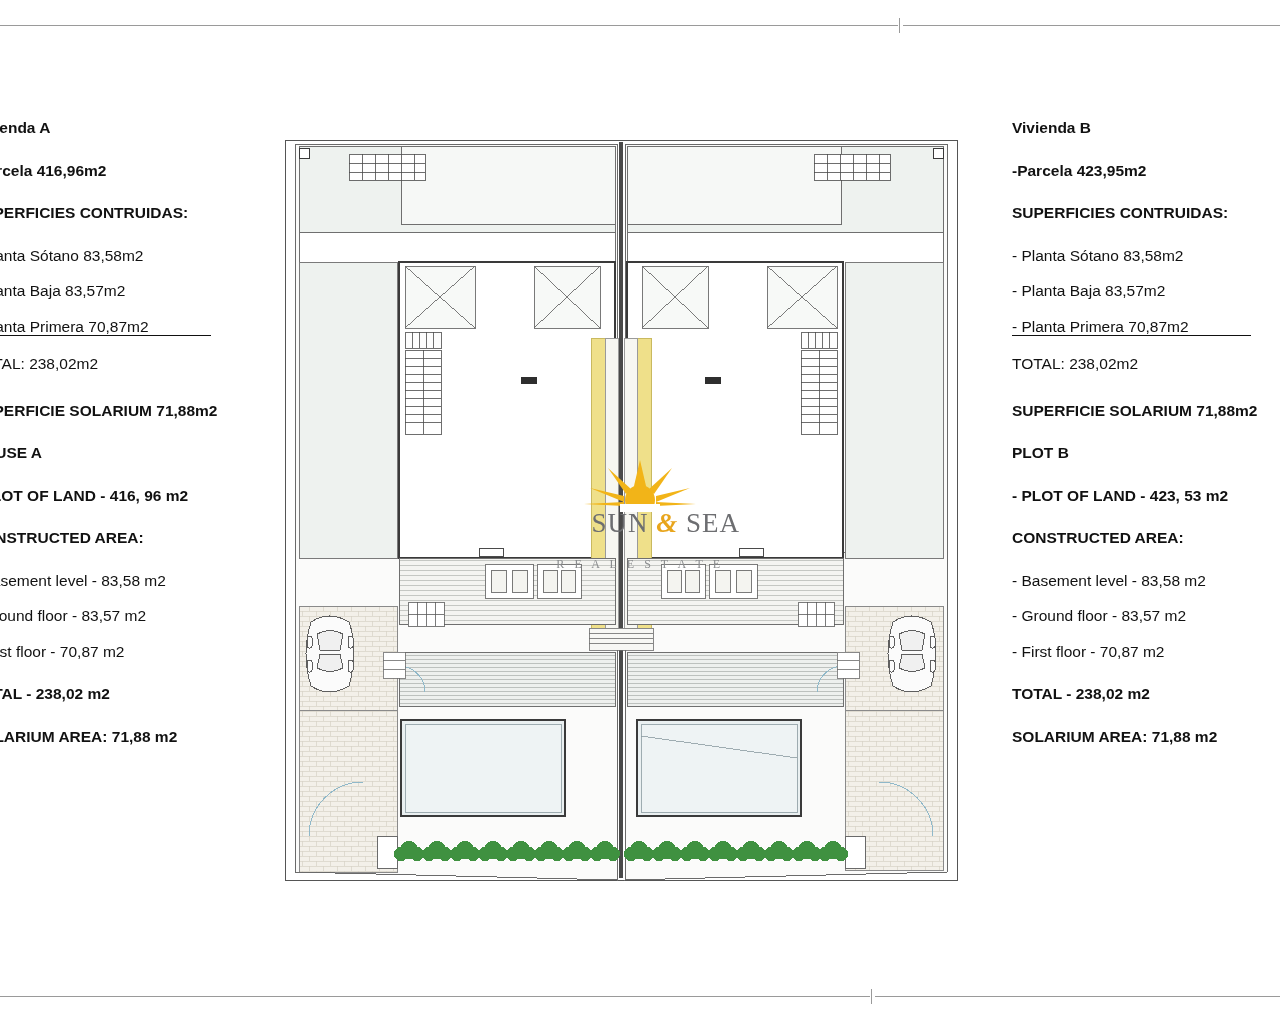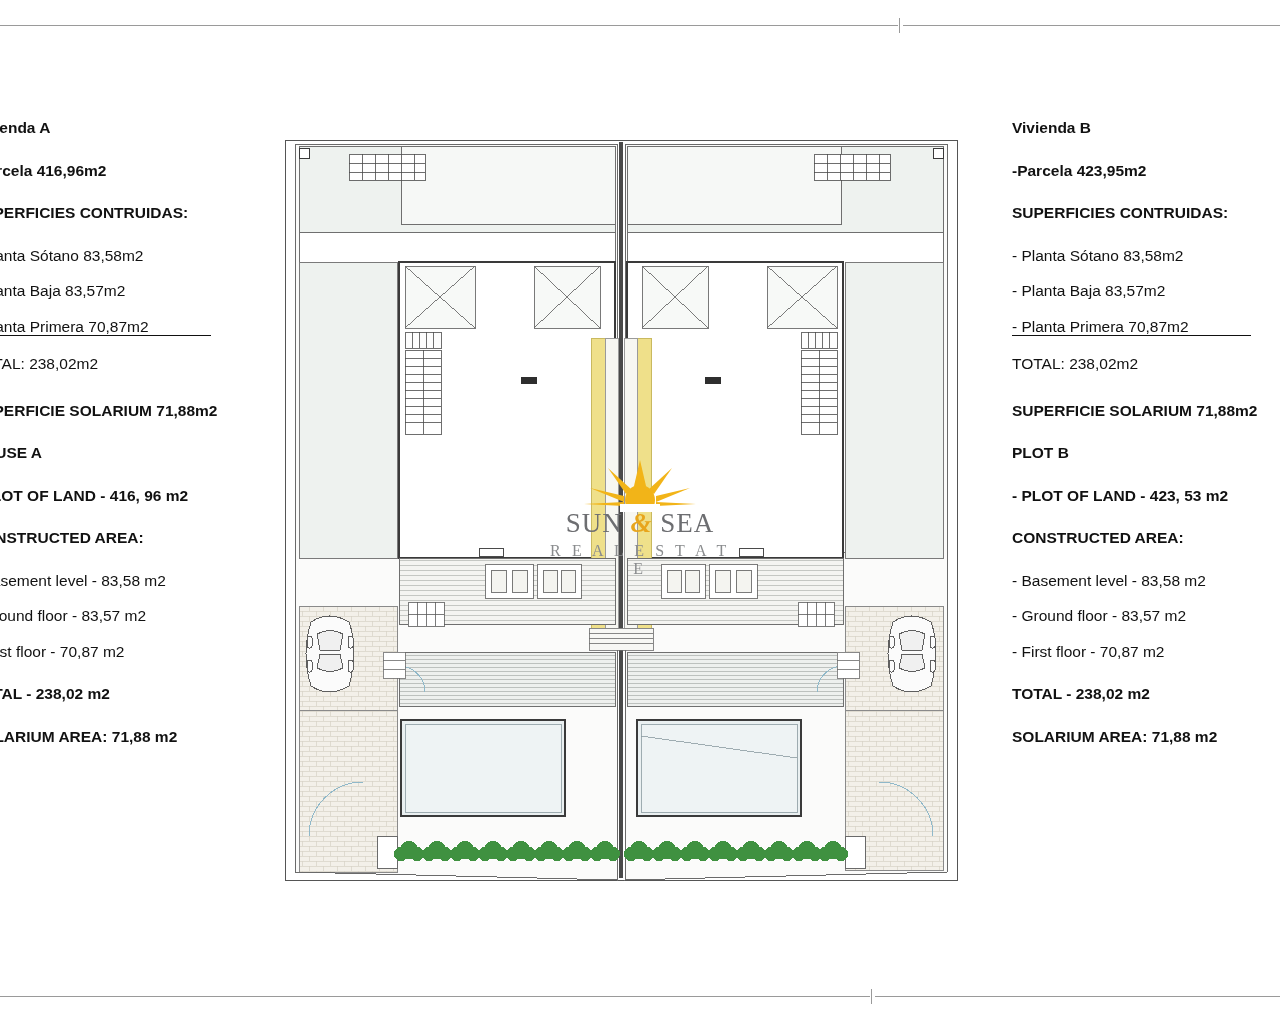--- a/index.html
+++ b/index.html
@@ -67,28 +67,29 @@
     text-align: center;
     pointer-events: none;
   }
   .wm-sun { position: relative; height: 52px; }
   .wm-title {
     font-family: "Liberation Serif", serif;
     font-size: 27px;
     letter-spacing: 1px;
     color: #6d6e71;
     margin-top: -4px;
+    text-align: right;
   }
   .wm-amp { color: #e8a51c; font-style: italic; font-weight: bold; }
   .wm-sub {
     font-family: "Liberation Serif", serif;
-    font-size: 16px;
+    font-size: 12px;
     letter-spacing: 3.6px;
     color: #8a8c8e;
-    margin-top: 3px;
+    margin-top: 18px;
   }
 </style>
 </head>
 <body>
 
 <div class="hairline hairline-top-left"></div>
 <div class="hairline hairline-top-right"></div>
 <div class="tick-top"></div>
 <div class="hairline hairline-bot-left"></div>
 <div class="hairline hairline-bot-right"></div>

